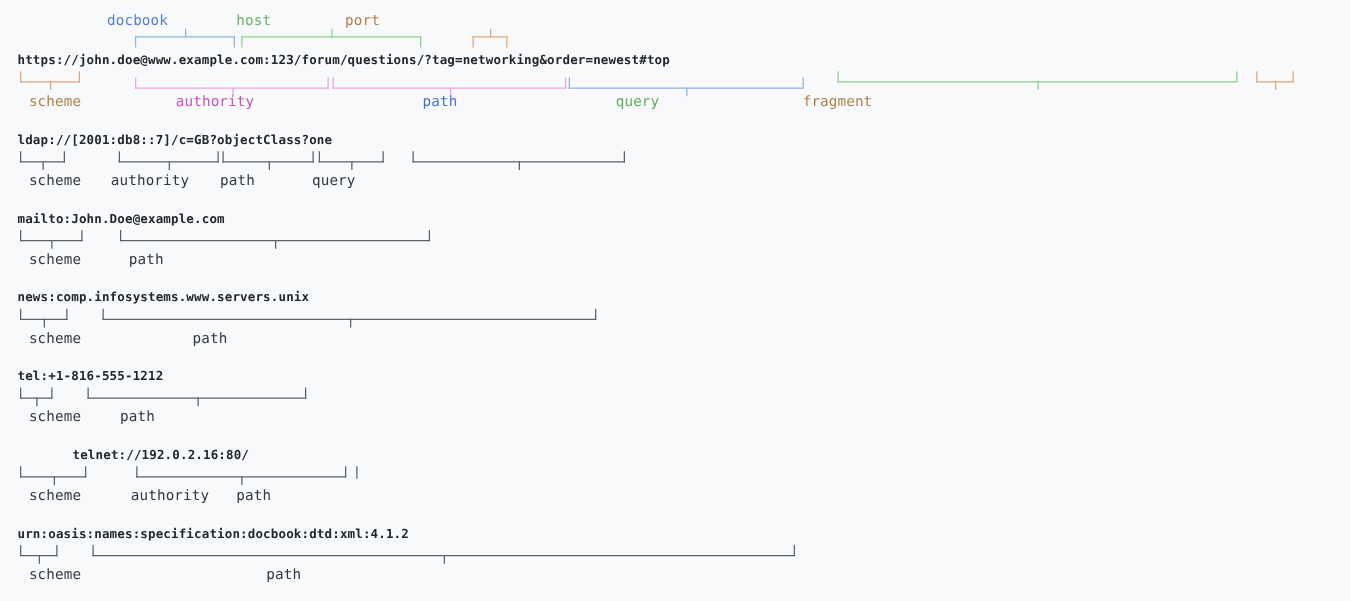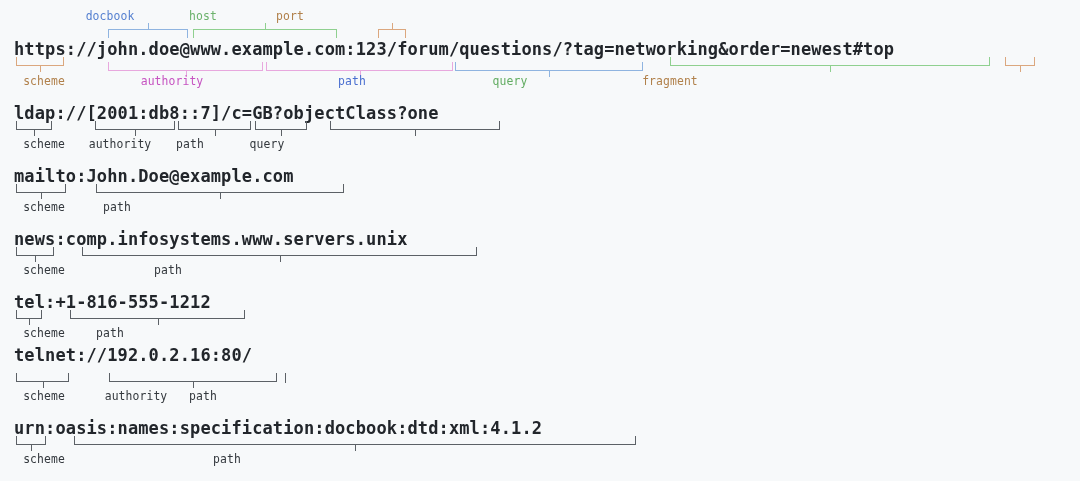--- a/index.html
+++ b/index.html
@@ -26,21 +26,21 @@
   .uri-row {
     position: absolute;
     left: 0;
     width: 1080px;
   }
 
   .uri-text {
     position: absolute;
     left: 14px;
     font-family: "DejaVu Sans Mono", "Liberation Mono", monospace;
-    font-size: 17px;
+    font-size: 10px;
     letter-spacing: 0.12px;
     line-height: 14px;
     white-space: pre;
     color: #22262b;
     font-weight: 600;
   }
 
   .brace {
     position: absolute;
     height: 9px;
@@ -177,21 +177,21 @@
       <div class="brace down" style="left: 16px; top: 310px; width: 26px; color: rgb(92, 97, 102);">
         <div class="stem"></div>
       </div>
       <div class="brace down" style="left: 70px; top: 310px; width: 175px; color: rgb(92, 97, 102);">
         <div class="stem"></div>
       </div>
       <div class="seg-label center" style="left: 44px; top: 327px; color: rgb(51, 56, 61);">scheme</div>
       <div class="seg-label center" style="left: 110px; top: 327px; color: rgb(51, 56, 61);">path</div>
     </div>
     <div class="uri-row">
-      <div class="uri-text" style="top: 348px;">telnet://192.0.2.16:80/</div>
+      <div class="uri-text" style="top: 358px; margin-left: 44px;">telnet://192.0.2.16:80/</div>
       <div class="brace down" style="left: 16px; top: 373px; width: 53px; color: rgb(92, 97, 102);">
         <div class="stem"></div>
       </div>
       <div class="brace down" style="left: 109px; top: 373px; width: 168px; color: rgb(92, 97, 102);">
         <div class="stem"></div>
       </div>
       <div class="tick" style="left: 285px; top: 373px; color: rgb(92, 97, 102);"></div>
       <div class="seg-label center" style="left: 44px; top: 390px; color: rgb(51, 56, 61);">scheme</div>
       <div class="seg-label center" style="left: 136px; top: 390px; color: rgb(51, 56, 61);">authority</div>
       <div class="seg-label center" style="left: 203px; top: 390px; color: rgb(51, 56, 61);">path</div>

